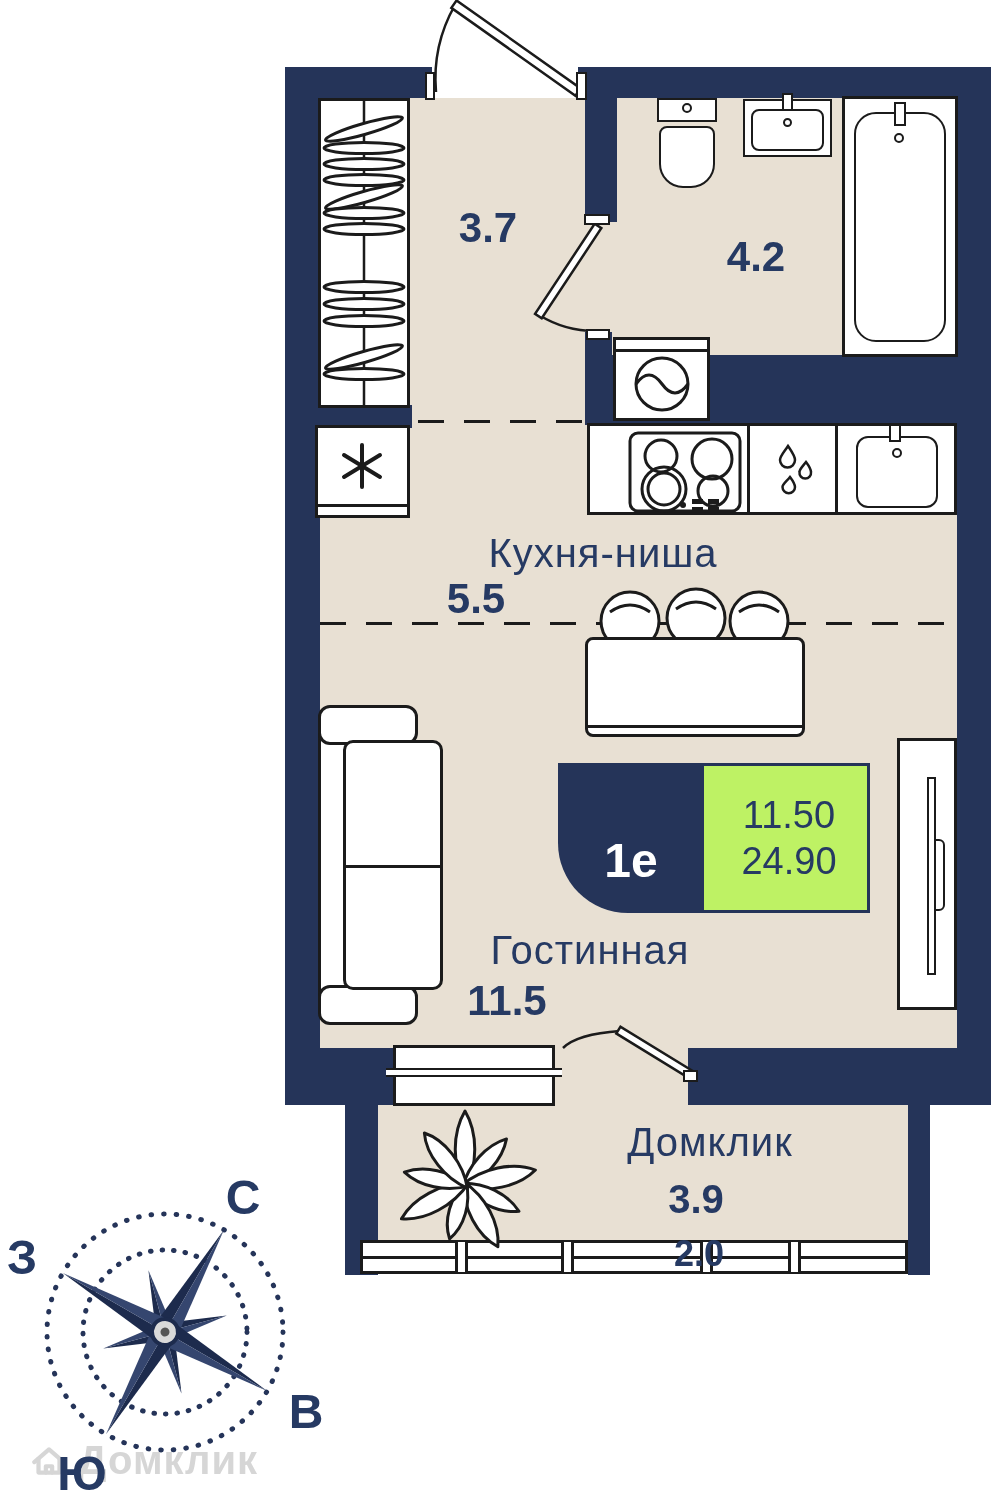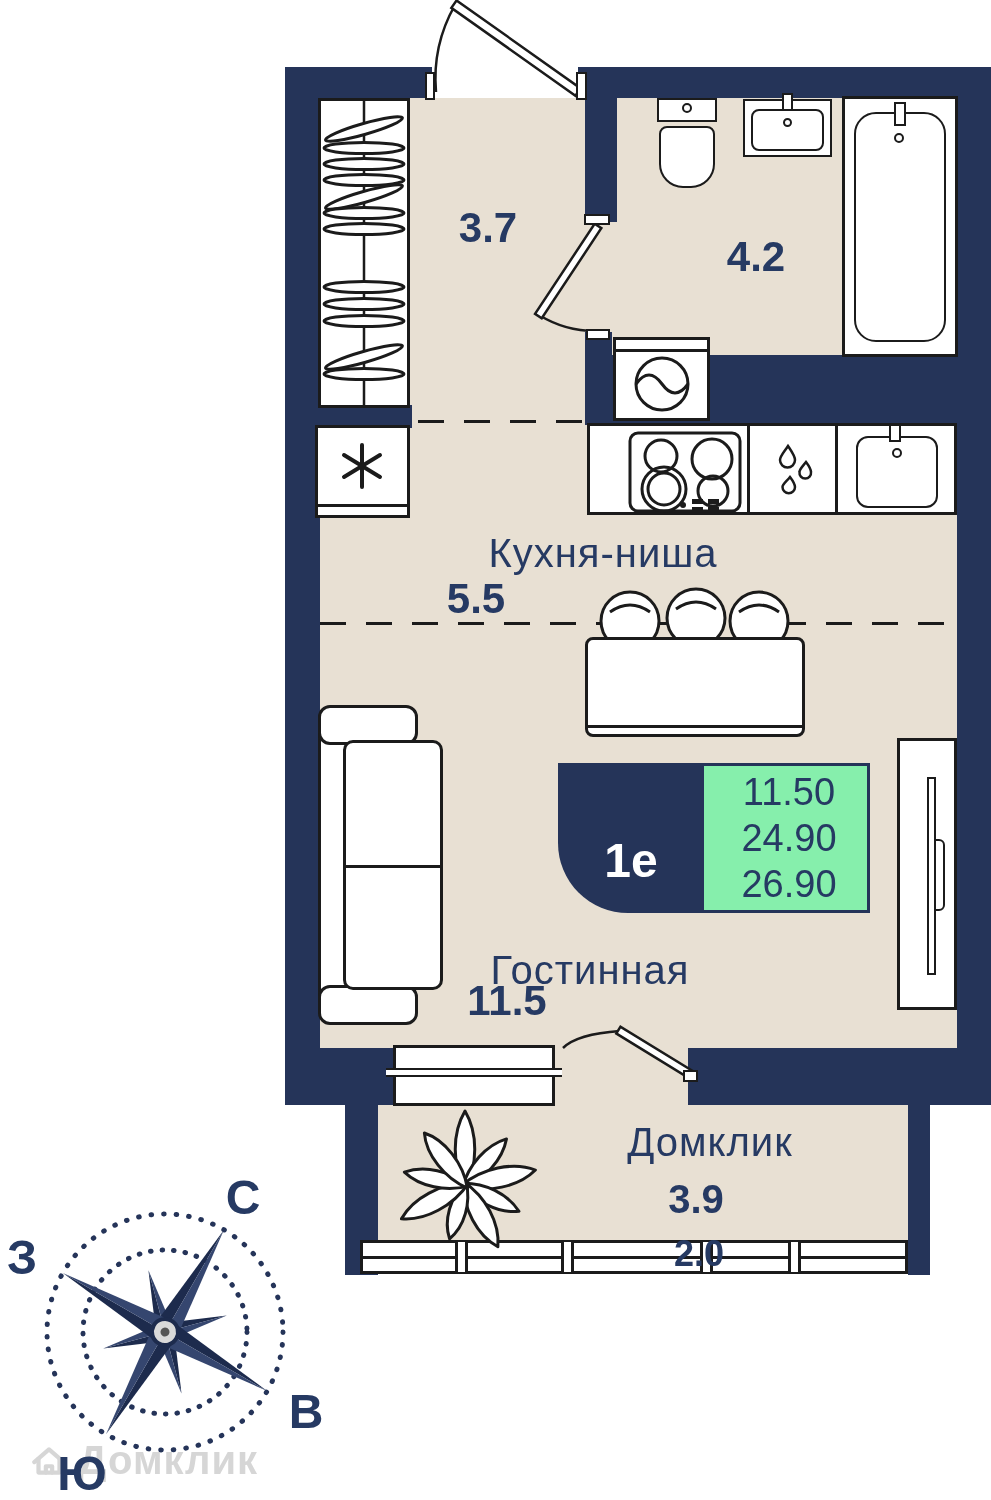--- a/index.html
+++ b/index.html
@@ -193,35 +193,34 @@
       <path transform="rotate(116)" d="M0,4 C-11,-17 -11,-42 0,-60 C11,-42 11,-17 0,4 Z"></path>
       <path transform="rotate(152)" d="M0,4 C-13,-20 -13,-50 0,-70 C13,-50 13,-20 0,4 Z"></path>
       <path transform="rotate(196)" d="M0,4 C-11,-16 -11,-40 0,-56 C11,-40 11,-16 0,4 Z"></path>
       <path transform="rotate(242)" d="M0,4 C-13,-20 -13,-52 0,-72 C13,-52 13,-20 0,4 Z"></path>
       <path transform="rotate(282)" d="M0,4 C-11,-17 -11,-44 0,-62 C11,-44 11,-17 0,4 Z"></path>
       <path transform="rotate(322)" d="M0,4 C-12,-18 -12,-48 0,-66 C12,-48 12,-18 0,4 Z"></path>
     </g>
   </svg>
 
   <div style="position:absolute;left:558px;top:763px;width:312px;height:150px;">
-    <div style="position:absolute;left:142px;top:0;width:170px;height:150px;background:#86efac;border:3px solid #253459;box-sizing:border-box;display:flex;flex-direction:column;justify-content:center;padding-left:8px;">
+    <div style="position:absolute;left:142px;top:0;width:170px;height:150px;background:#bef264;border:3px solid #253459;box-sizing:border-box;display:flex;flex-direction:column;justify-content:center;padding-left:8px;">
       <div class="badge-num">11.50</div>
       <div class="badge-num">24.90</div>
-      <div class="badge-num">26.90</div>
     </div>
     <div style="position:absolute;left:0;top:0;width:146px;height:150px;background:#253459;border-bottom-left-radius:70px;display:flex;align-items:center;justify-content:center;">
       <span style="color:#fff;font-size:48px;font-weight:bold;margin-top:44px;">1е</span>
     </div>
   </div>
 
   <div class="label room-area" style="left:488px;top:212px;margin-top:16px;">3.7</div>
   <div class="label room-area" style="left:756px;top:257px;">4.2</div>
   <div class="label room-name" style="left:603px;top:553px;">Кухня-ниша</div>
   <div class="label room-area" style="left:476px;top:599px;">5.5</div>
-  <div class="label room-name" style="left:590px;top:970px;">Гостинная</div>
+  <div class="label room-name" style="left:590px;top:950px;">Гостинная</div>
   <div class="label room-area" style="left:507px;top:1001px;">11.5</div>
   <div class="label room-name" style="left:710px;top:1142px;">Домклик</div>
   <div class="label room-area" style="left:696px;top:1199px;font-size:40px;">3.9</div>
   <div class="label room-area" style="left:699px;top:1254px;font-size:36px;">2.0</div>
 
   <svg width="270" height="270" viewBox="0 0 270 270" style="position:absolute;left:30px;top:1197px;">
     <circle cx="135" cy="135" r="118" fill="none" stroke="#253459" stroke-width="5" stroke-linecap="round" stroke-dasharray="0.6 12"></circle>
     <circle cx="135" cy="135" r="82" fill="none" stroke="#253459" stroke-width="5" stroke-linecap="round" stroke-dasharray="0.6 11"></circle>
     <g transform="translate(135,135) rotate(30)">
       <g transform="rotate(45)">

